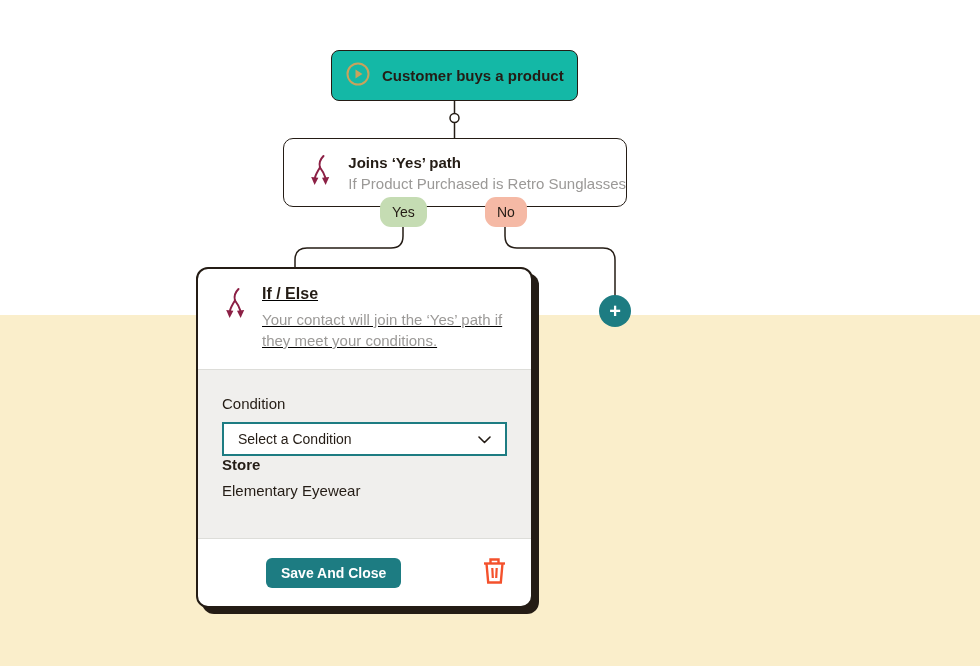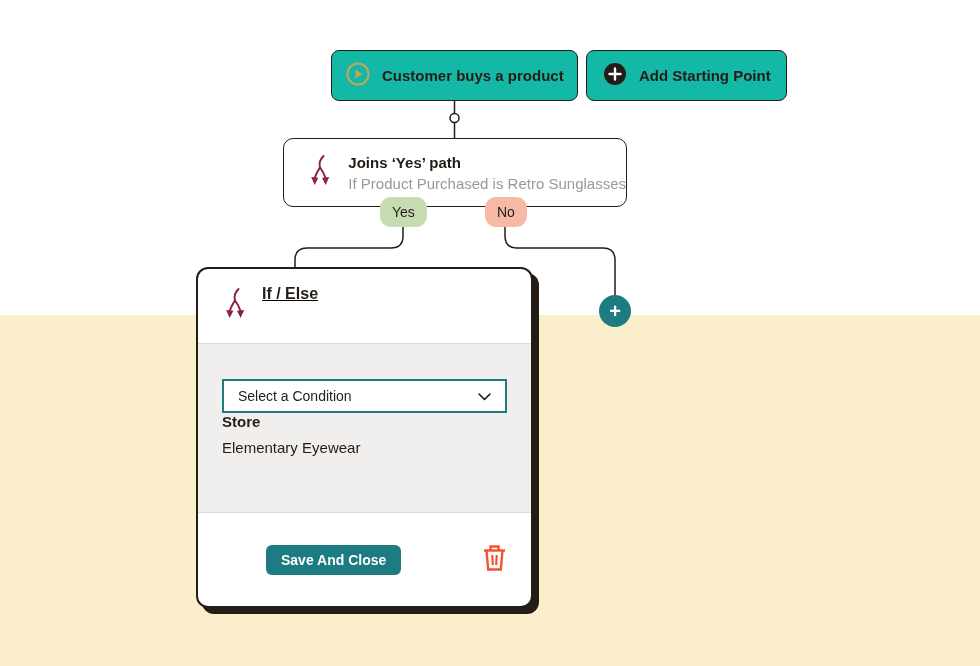--- a/index.html
+++ b/index.html
@@ -96,29 +96,20 @@
   <div class="flow-btn trigger-btn">
     <span class="icon">
       <svg width="24" height="24" viewBox="0 0 24 24">
         <circle cx="12" cy="12" r="10.5" fill="none" stroke="var(--gold)" stroke-width="2"></circle>
         <path d="M9.5 7.5 L16.5 12 L9.5 16.5 Z" fill="var(--gold)"></path>
       </svg>
     </span>
     <span>Customer buys a product</span>
   </div>
 
-  <div class="flow-btn addstart-btn">
-    <span class="icon">
-      <svg width="24" height="24" viewBox="0 0 24 24">
-        <circle cx="12" cy="12" r="11" fill="var(--ink)"></circle>
-        <path d="M12 6.5 V17.5 M6.5 12 H17.5" stroke="#fff" stroke-width="2.4" stroke-linecap="round"></path>
-      </svg>
-    </span>
-    <span>Add Starting Point</span>
-  </div>
 
   <div class="branch-node">
     <span class="icon">
       <svg width="26" height="34" viewBox="0 0 26 34">
         <path d="M16.5 2 C12.5 6 11.8 9.5 13 13.5" fill="none" stroke="var(--icon-maroon)" stroke-width="2" stroke-linecap="round"></path>
         <path d="M13 13.5 C10.8 17 9 19.8 8 23.5" fill="none" stroke="var(--icon-maroon)" stroke-width="2" stroke-linecap="round"></path>
         <path d="M13 13.5 C15.5 16.8 17.3 19.8 18.3 23.5" fill="none" stroke="var(--icon-maroon)" stroke-width="2" stroke-linecap="round"></path>
         <path d="M4.2 23 L7.6 31 L11.4 23.8 Z" fill="var(--icon-maroon)"></path>
         <path d="M15 23.8 L18.6 31 L22.2 23 Z" fill="var(--icon-maroon)"></path>
       </svg>
@@ -146,24 +137,26 @@
         <svg width="26" height="34" viewBox="0 0 26 34">
           <path d="M16.5 2 C12.5 6 11.8 9.5 13 13.5" fill="none" stroke="var(--icon-maroon)" stroke-width="2" stroke-linecap="round"></path>
           <path d="M13 13.5 C10.8 17 9 19.8 8 23.5" fill="none" stroke="var(--icon-maroon)" stroke-width="2" stroke-linecap="round"></path>
           <path d="M13 13.5 C15.5 16.8 17.3 19.8 18.3 23.5" fill="none" stroke="var(--icon-maroon)" stroke-width="2" stroke-linecap="round"></path>
           <path d="M4.2 23 L7.6 31 L11.4 23.8 Z" fill="var(--icon-maroon)"></path>
           <path d="M15 23.8 L18.6 31 L22.2 23 Z" fill="var(--icon-maroon)"></path>
         </svg>
       </span>
       <span class="text">
         <div class="title">If / Else</div>
+        <div class="desc">Your contact will join the ‘Yes’ path if they meet your conditions.</div>
       </span>
     </div>
 
     <div class="card-body">
+      <div class="field-label">Condition</div>
       <div class="select-box">
         <span>Select a Condition</span>
         <span>
           <svg width="13" height="8" viewBox="0 0 13 8">
             <path d="M1 1 L6.5 6.5 L12 1" fill="none" stroke="var(--ink)" stroke-width="1.6" stroke-linecap="round" stroke-linejoin="round"></path>
           </svg>
         </span>
       </div>
       <div class="store-label">Store</div>
       <div class="store-value">Elementary Eyewear</div>

